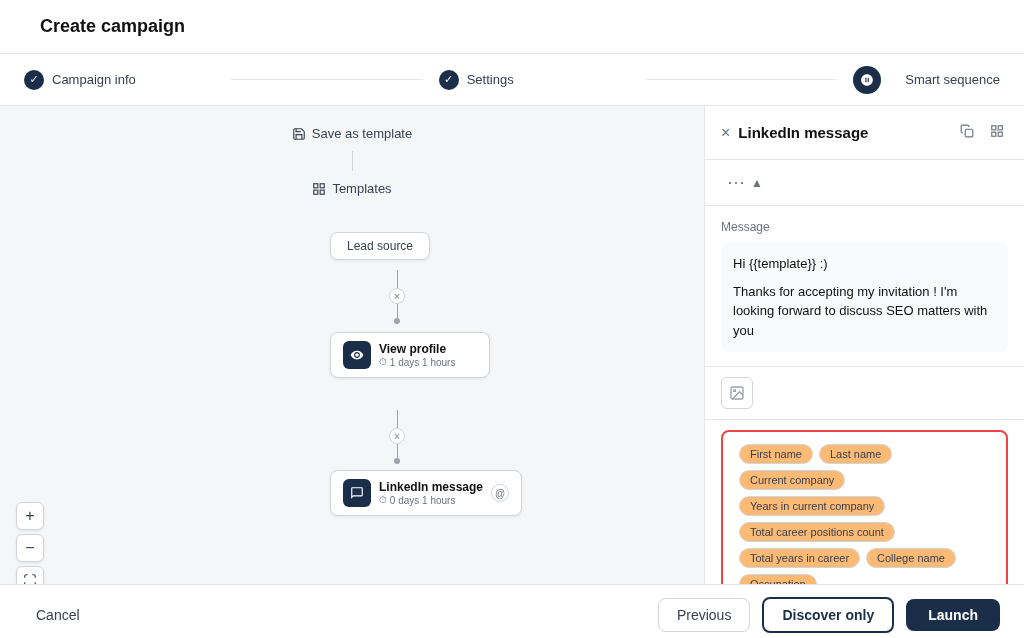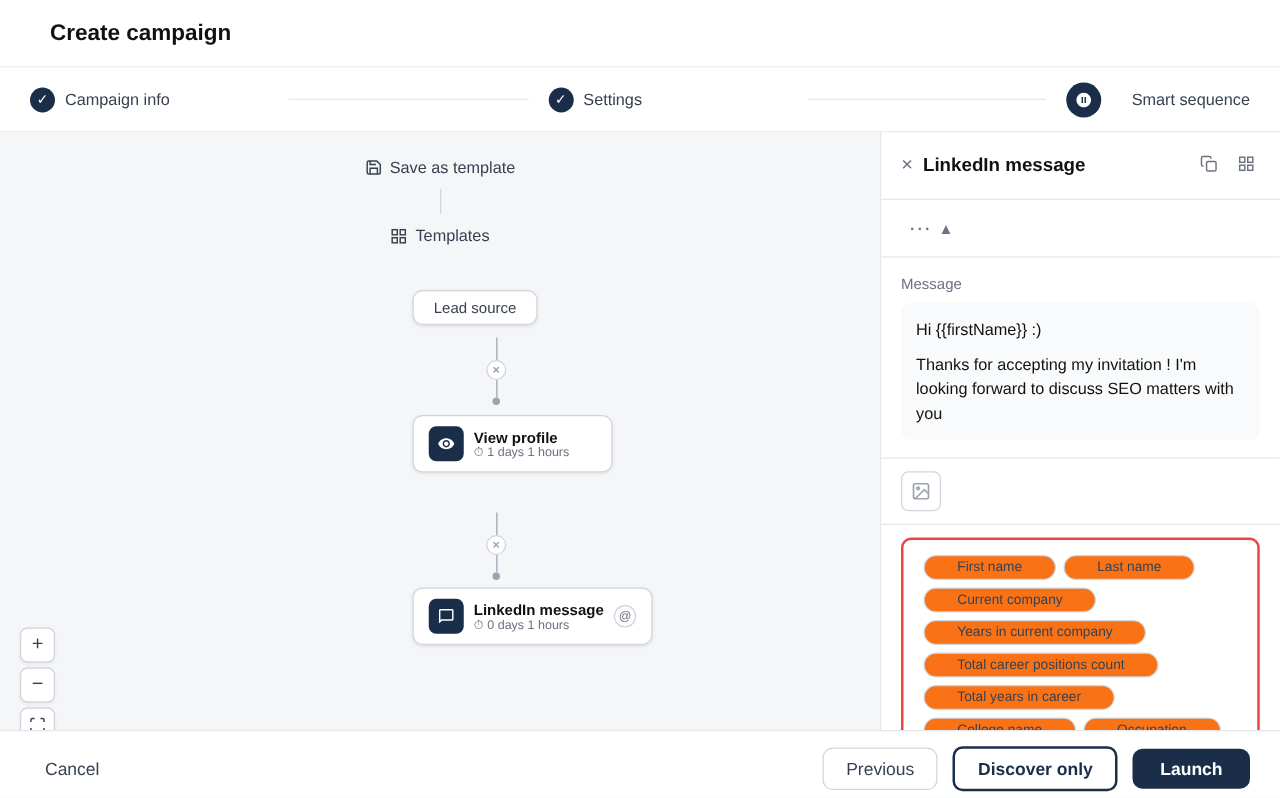--- a/index.html
+++ b/index.html
@@ -66,21 +66,21 @@
     .message-label { font-size: 12px; color: #6b7280; margin-bottom: 8px; font-weight: 500; }
     .message-box { background: #f9fafb; border-radius: 8px; padding: 12px; font-size: 13px; color: #111; line-height: 1.5; }
 
     .image-section { padding: 10px 16px; border-bottom: 1px solid #e5e7eb; }
     .image-placeholder { width: 32px; height: 32px; border: 1px solid #d1d5db; border-radius: 6px; display: flex; align-items: center; justify-content: center; color: #9ca3af; font-size: 14px; }
 
     
     .tags-section { padding: 12px 16px; border: 2px solid #ef4444; border-radius: 8px; margin: 10px 16px; }
     .tags-row { display: flex; flex-wrap: wrap; gap: 6px; margin-bottom: 6px; }
     .tags-row:last-child { margin-bottom: 0; }
-    .tag { background: #f97316; border: 1px solid #d1d5db; border-radius: 16px; padding: 3px 26px; font-size: 11px; color: #374151; cursor: pointer; white-space: nowrap; }
+    .tag { background: #fdba74; border: 1px solid #d1d5db; border-radius: 16px; padding: 3px 10px; font-size: 11px; color: #374151; cursor: pointer; white-space: nowrap; }
 
     
     .footer { background: #fff; border-top: 1px solid #e5e7eb; height: 60px; display: flex; align-items: center; padding: 0 24px; gap: 12px; }
     .footer-spacer { flex: 1; }
     .btn-cancel { background: none; border: none; font-size: 14px; color: #374151; cursor: pointer; padding: 8px 12px; }
     .btn-prev { background: #fff; border: 1px solid #d1d5db; border-radius: 8px; padding: 8px 18px; font-size: 14px; color: #374151; cursor: pointer; }
     .btn-discover { background: #fff; border: 2px solid #1a2e4a; border-radius: 8px; padding: 8px 18px; font-size: 14px; font-weight: 600; color: #1a2e4a; cursor: pointer; }
     .btn-launch { background: #1a2e4a; border: none; border-radius: 8px; padding: 8px 22px; font-size: 14px; font-weight: 600; color: #fff; cursor: pointer; }
 
     
@@ -242,21 +242,21 @@
     <div class="panel-body">
 
       <div class="variant-header">
         <button class="variant-more">···</button>
         <button class="variant-collapse">▲</button>
       </div>
 
       <div class="message-section">
         <div class="message-label">Message</div>
         <div class="message-box">
-          <div style="margin-bottom:8px;">Hi {{firstName}} :)</div>
+          <div style="margin-bottom:8px;">Hi {{template}} :)</div>
           <div>Thanks for accepting my invitation ! I'm looking forward to discuss SEO matters with you</div>
         </div>
       </div>
 
       <div class="image-section">
         <div class="image-placeholder">
           <svg width="16" height="16" viewBox="0 0 24 24" fill="none" stroke="#9ca3af" stroke-width="2">
               <rect x="3" y="3" width="18" height="18" rx="2"></rect>
               <circle cx="8.5" cy="8.5" r="1.5"></circle>
               <polyline points="21 15 16 10 5 21"></polyline>

